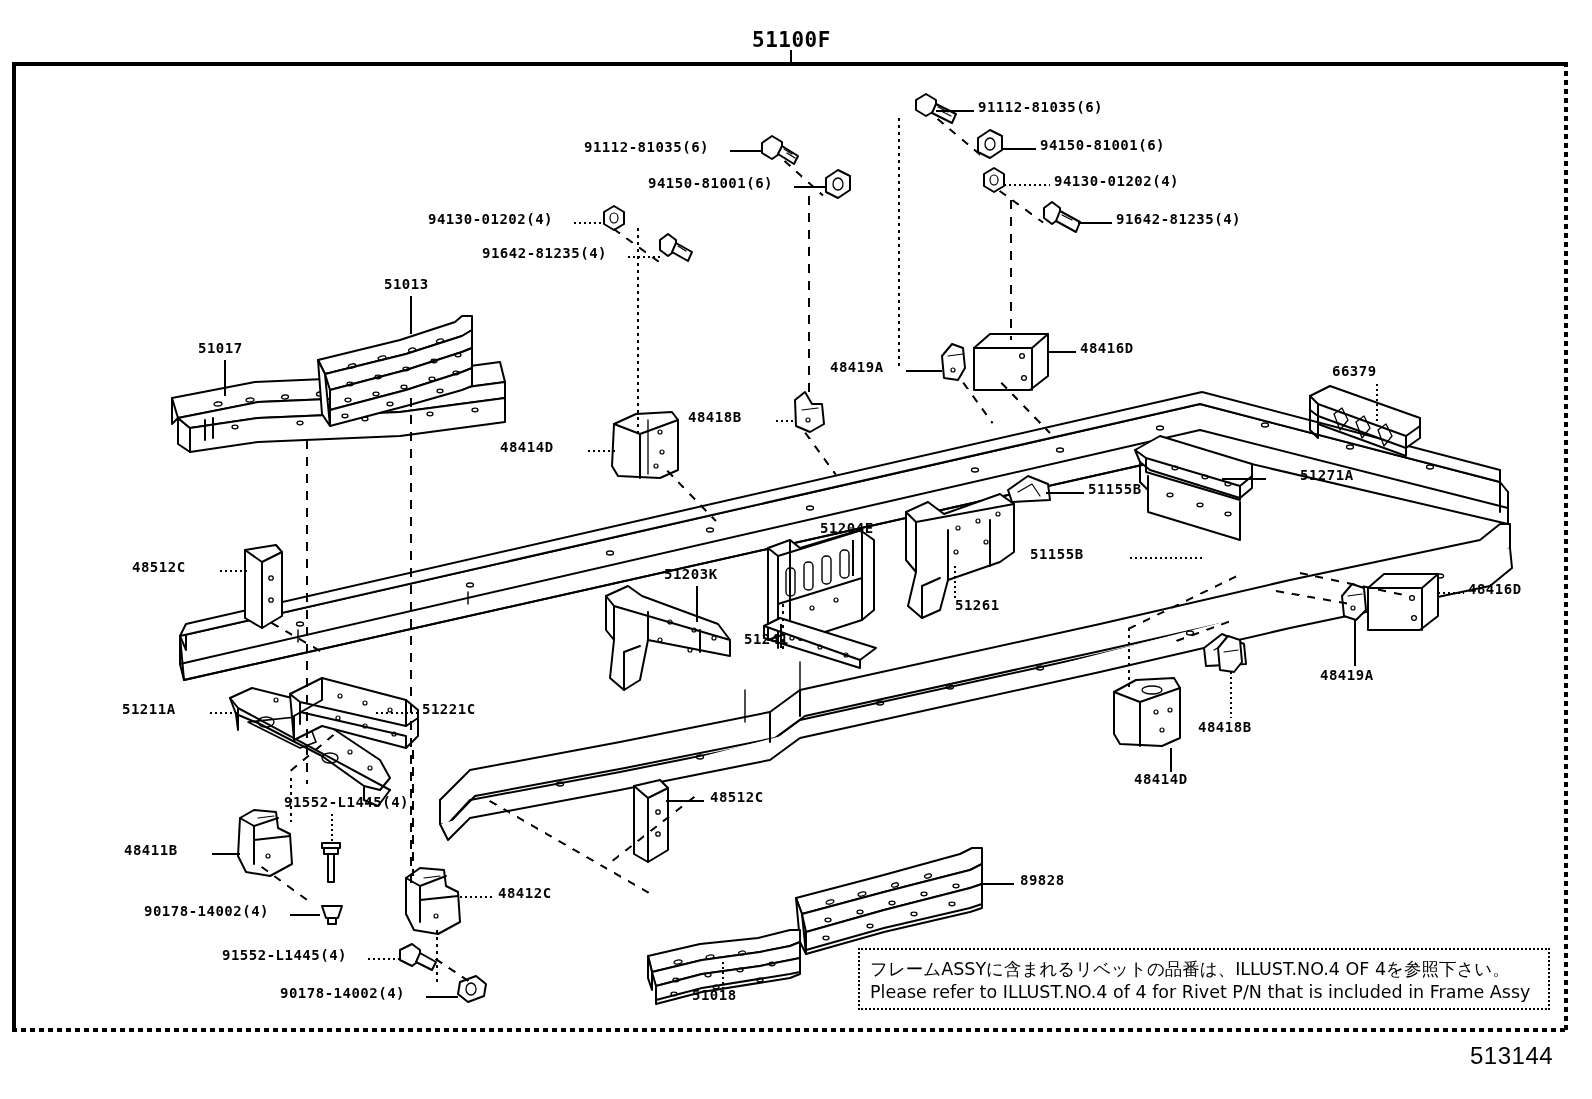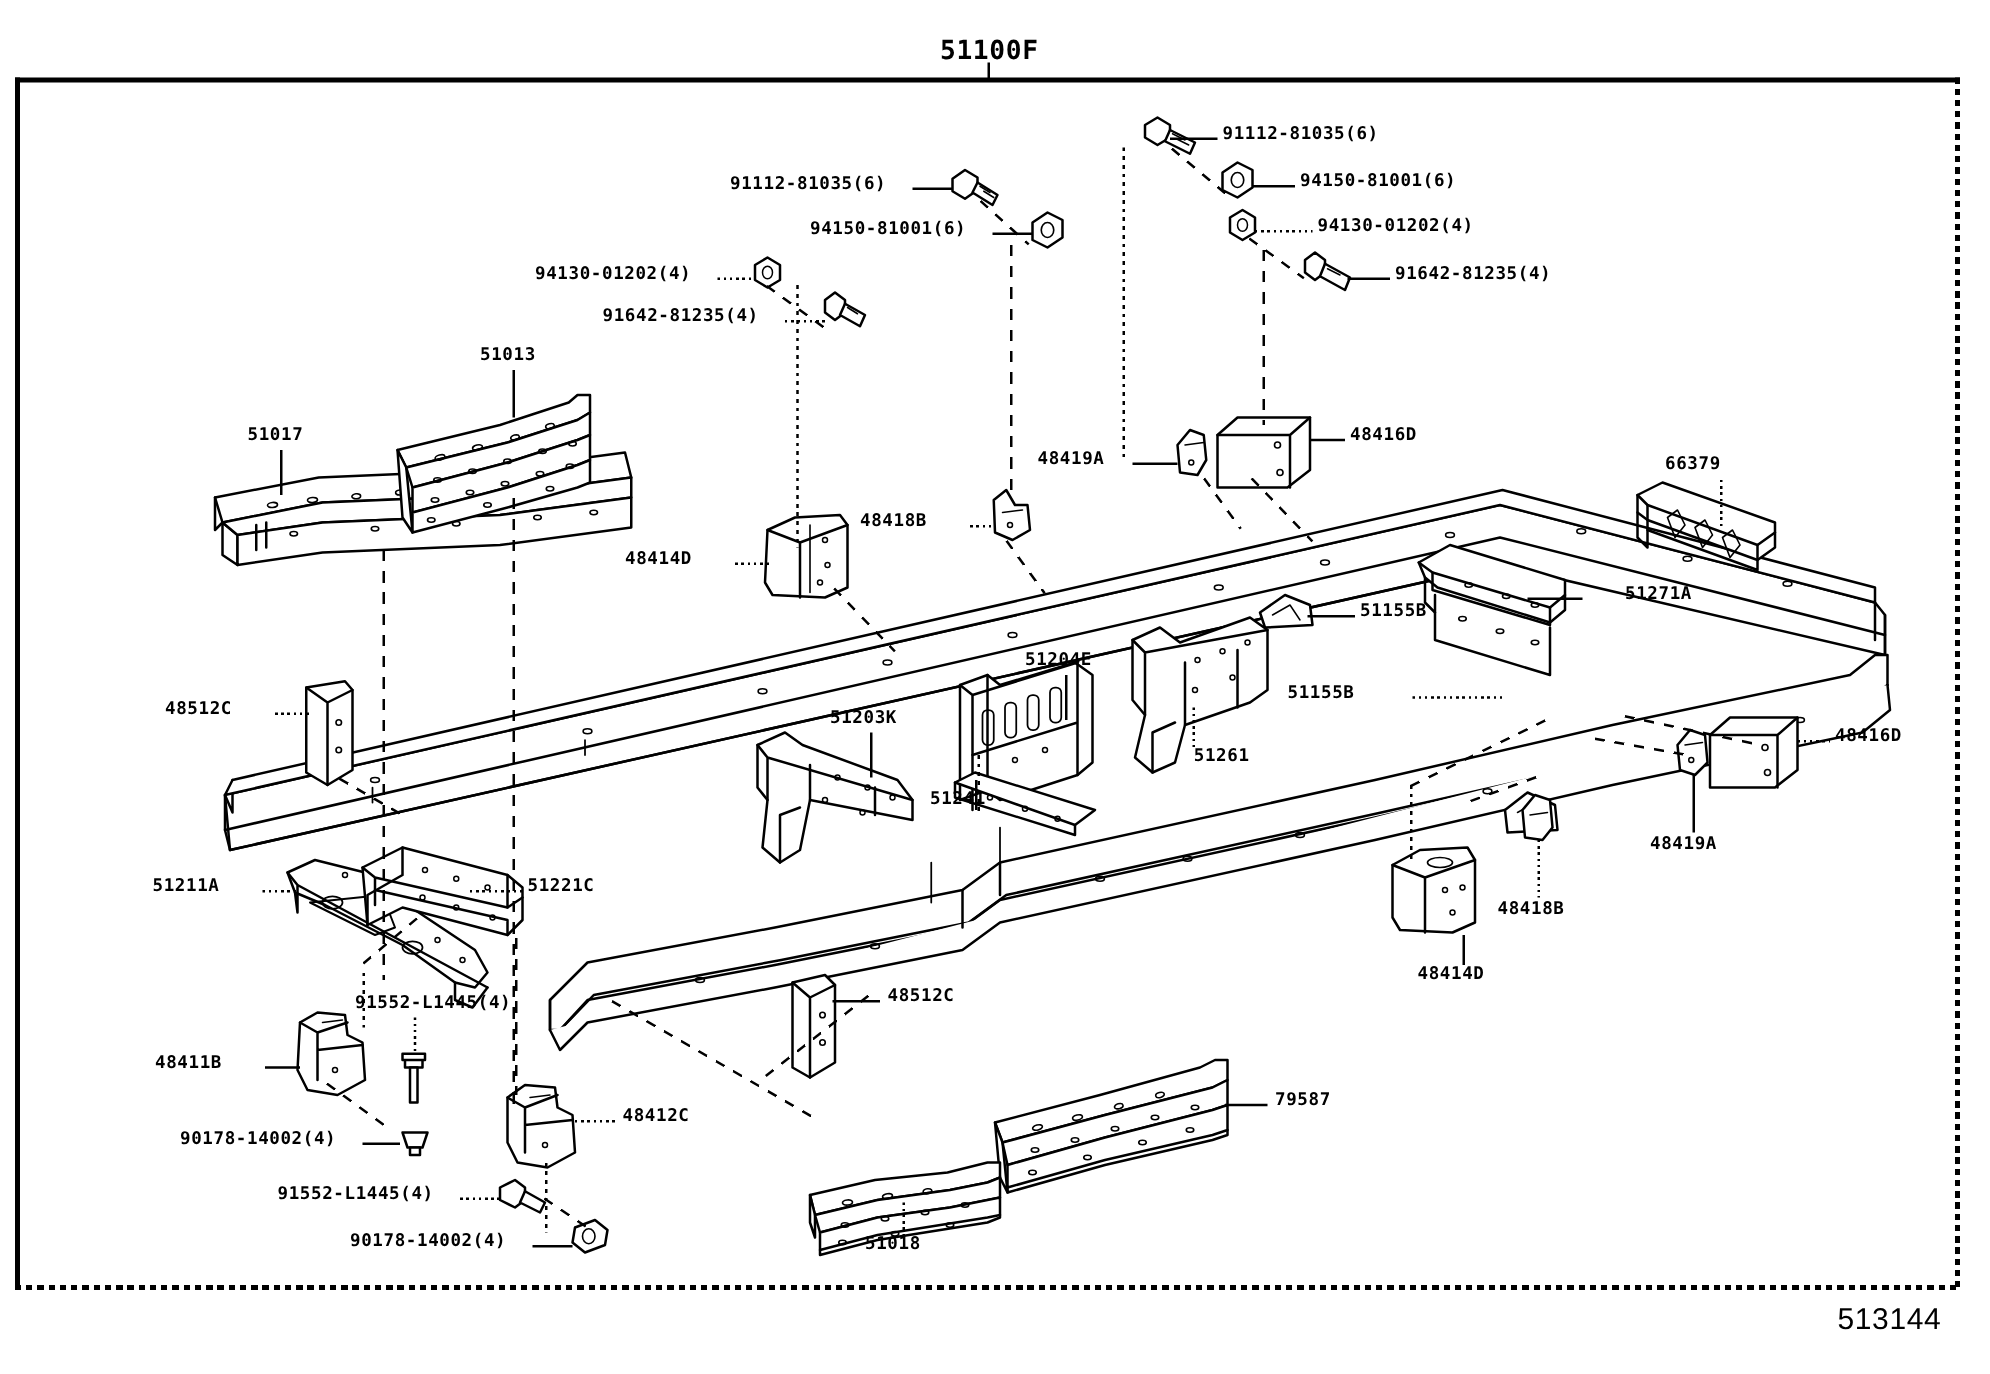--- a/index.html
+++ b/index.html
@@ -633,22 +633,26 @@
 
   <div class="lbl" style="left:222px;top:948px;">91552-L1445(4)</div>
   <div class="lead dot" style="left:368px;top:958px;width:32px;"></div>
 
   <div class="lbl" style="left:280px;top:986px;">90178-14002(4)</div>
   <div class="lead" style="left:426px;top:996px;width:32px;"></div>
 
   <div class="lbl" style="left:710px;top:790px;">48512C</div>
   <div class="lead" style="left:666px;top:800px;width:38px;"></div>
 
-  <div class="lbl" style="left:1020px;top:873px;">79587</div>
+  <div class="lbl" style="left:1020px;top:873px;">89828</div>
   <div class="lead" style="left:980px;top:883px;width:34px;"></div>
 
   <div class="lbl" style="left:692px;top:988px;">51018</div>
   <div class="vlead dot" style="left:722px;top:962px;height:26px;"></div>
 
+  <div class="notebox">
+    <div class="ln ln1">フレームASSYに含まれるリベットの品番は、ILLUST.NO.4 OF 4を参照下さい。</div>
+    <div class="ln ln2">Please refer to ILLUST.NO.4 of 4 for Rivet P/N that is included in Frame Assy</div>
+  </div>
 
   <div class="drawno">513144</div>
 
 </div>
 
 </body></html>

